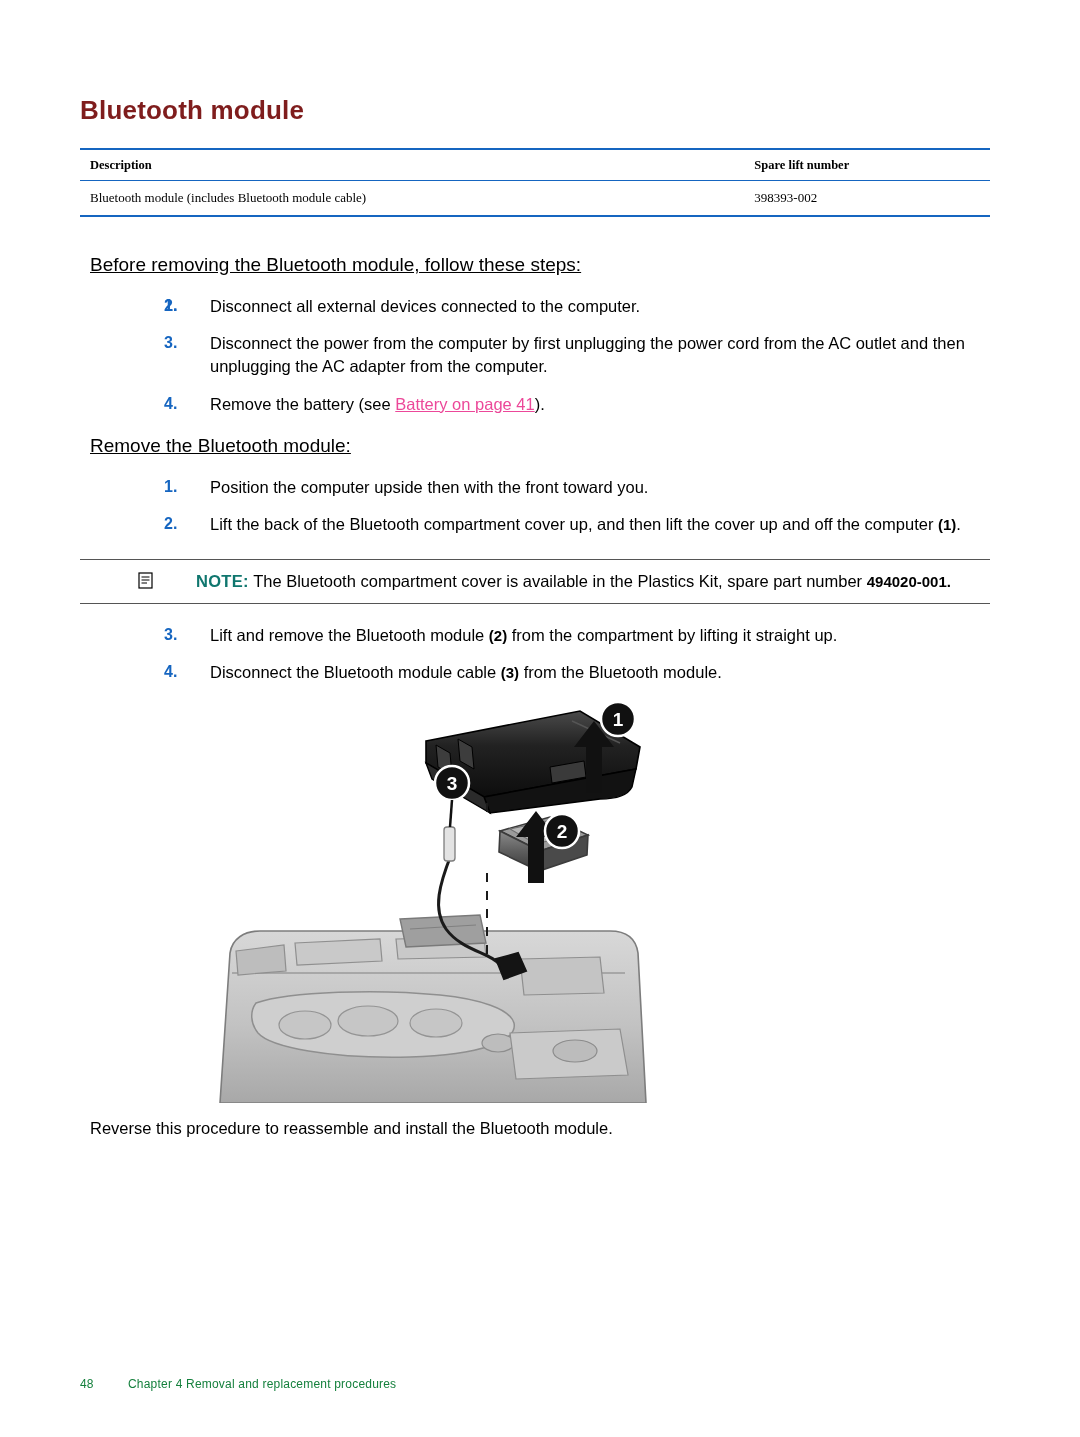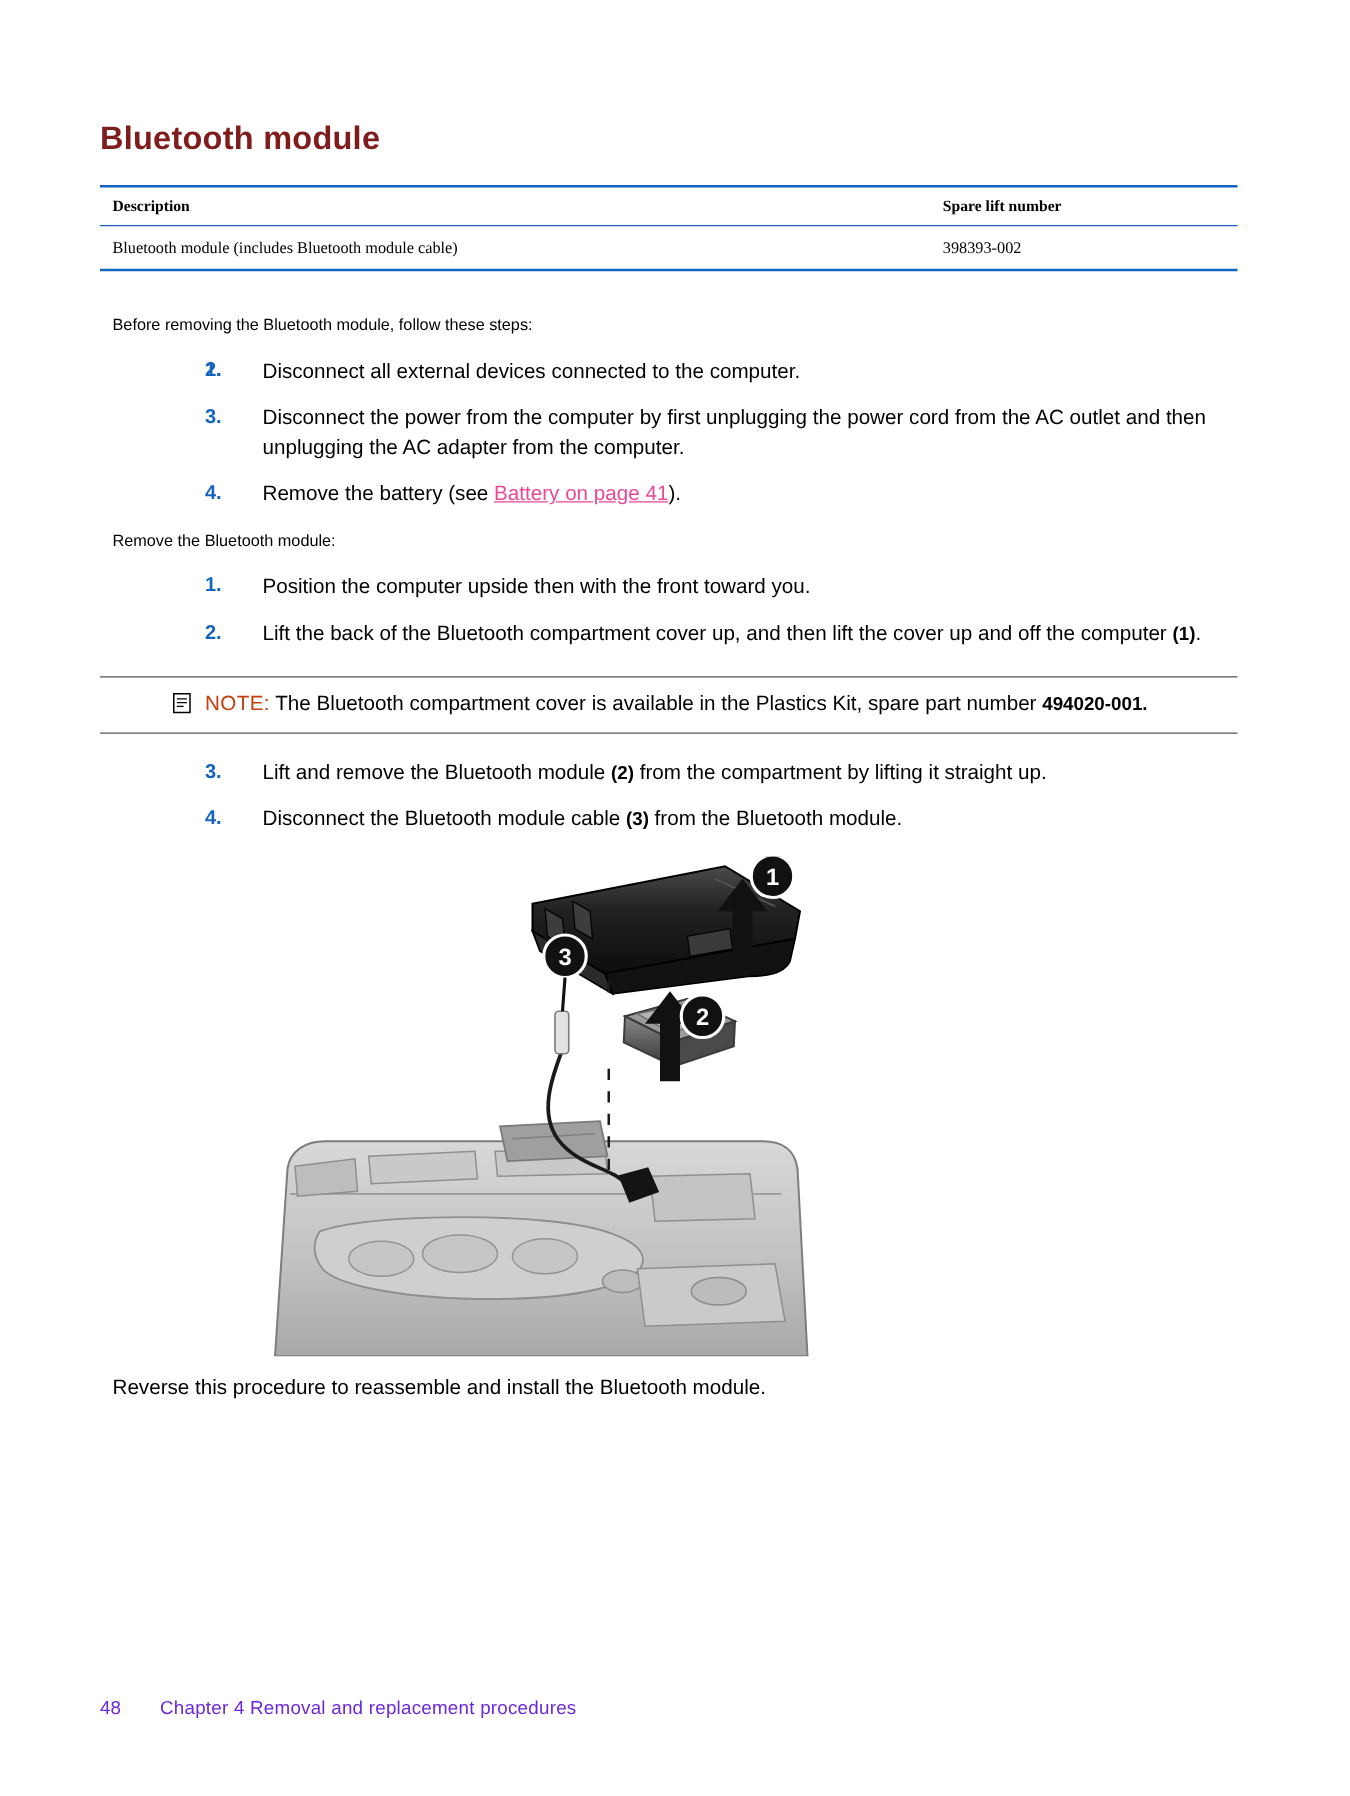--- a/index.html
+++ b/index.html
@@ -53,24 +53,25 @@
   table.parts tbody td {
     text-align: left;
     font-size: 13px;
     padding: 9px 0 9px 10px;
     border-bottom: 2.5px solid #1565c0;
   }
   .col-desc { width: 73%; }
   .col-spn  { width: 27%; }
 
   p.body {
-    font-size: 13px;
+    font-size: 19px;
     line-height: 1.45;
     margin: 0 0 16px 0;
     padding-left: 10px;
+    text-decoration: underline;
   }
   ol.steps {
     list-style: none;
     margin: 0 0 16px 0;
     padding: 0;
   }
   ol.steps li {
     position: relative;
     font-size: 16.5px;
     line-height: 1.42;
@@ -113,43 +114,44 @@
   }
   .note-icon {
     position: absolute;
     left: 58px;
     top: 2px;
     width: 16px;
     height: 18px;
     display: inline-block;
   }
   .note-label {
-    color: #c2410c;
-    font-weight: normal;
+    color: #0f766e;
+    font-weight: bold;
     letter-spacing: 0.3px;
+    margin-left: 32px;
   }
   
   .figure {
     position: relative;
     width: 910px;
     height: 400px;
     margin: 18px 0 10px 0;
   }
   p.closing {
     font-size: 16.5px;
     margin: 16px 0 0 10px;
   }
   
   .footer {
     position: absolute;
     left: 80px;
-    bottom: 62px;
+    bottom: 46px;
     width: 910px;
-    font-size: 15px;
-    color: #6d28d9;
+    font-size: 12px;
+    color: #15803d;
   }
   .footer .pnum {
     display: inline-block;
     width: 48px;
   }
   .footer .chap {
     letter-spacing: 0.2px;
   }
 </style>
 </head>

